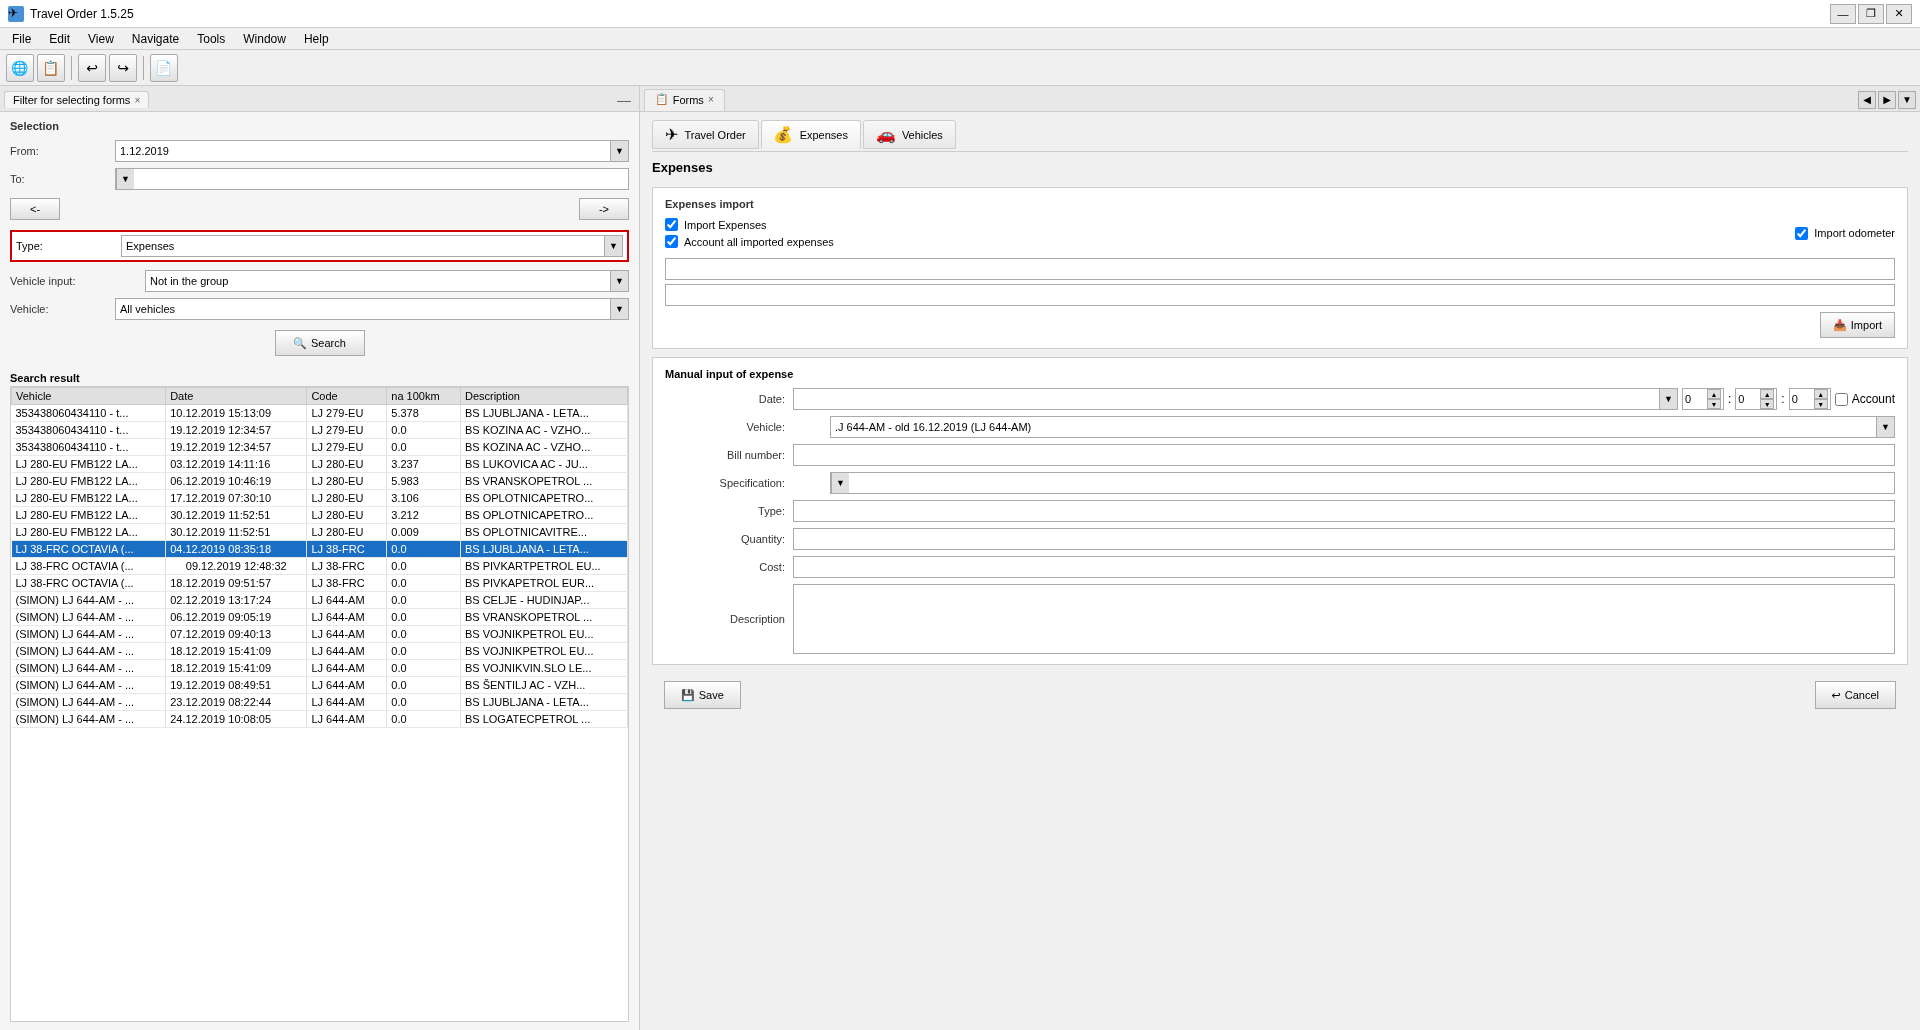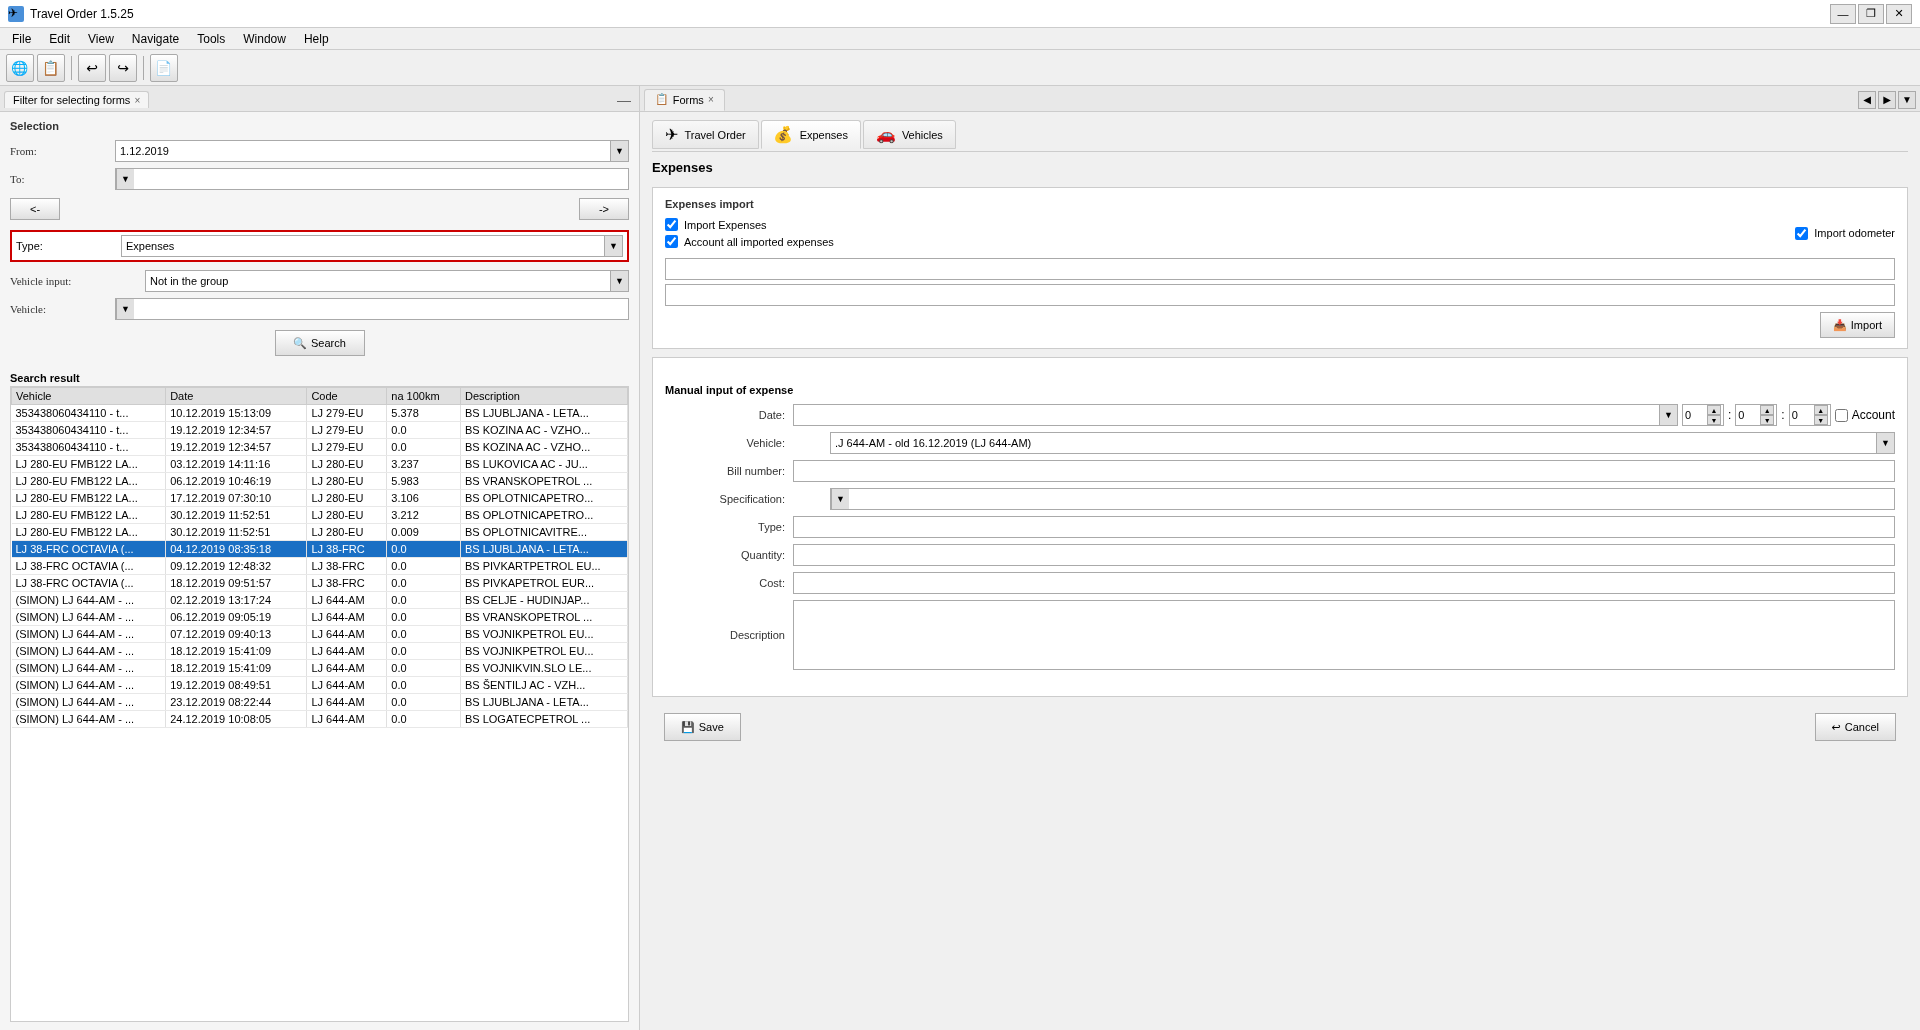--- a/index.html
+++ b/index.html
@@ -148,21 +148,20 @@
     .form-row {
       display: flex;
       align-items: center;
       gap: 8px;
     }
     .form-label {
       width: 60px;
       font-size: 11px;
       color: #333;
       text-align: left;
-      font-family: Liberation Serif, serif;
     }
     .nav-buttons {
       display: flex;
       gap: 4px;
       justify-content: space-between;
       margin: 2px 0;
     }
     .nav-btn {
       width: 50px;
       height: 22px;
@@ -372,21 +371,21 @@
       cursor: pointer;
       font-size: 11px;
       padding: 0 12px;
       display: flex;
       align-items: center;
       gap: 4px;
     }
     .manual-input-section {
       border: 1px solid #ccc;
       background: white;
-      padding: 26px 12px;
+      padding: 10px 12px;
     }
     .manual-title {
       font-size: 11px;
       font-weight: bold;
       margin-bottom: 8px;
     }
     .manual-grid {
       display: grid;
       grid-template-columns: 120px 1fr;
       gap: 6px 8px;
@@ -599,20 +598,21 @@
         <span class="form-label" style="width:90px;">Vehicle input:</span>
         <div class="combo-container">
           <input class="combo-text" type="text" value="Not in the group" style="">
           <div class="dropdown-arrow">▼</div>
         </div>
       </div>
 
       <div class="form-row">
         <span class="form-label">Vehicle:</span>
         <div class="combo-container">
+          <input class="combo-text" type="text" value="All vehicles" style="">
           <div class="dropdown-arrow">▼</div>
         </div>
       </div>
 
       <div style="display:flex; justify-content:flex-end; padding-right:0;">
         <button class="search-btn">
           <span>🔍</span>
           <span>Search</span>
         </button>
       </div>
@@ -690,21 +690,21 @@
             </tr>
             <tr class="selected">
               <td style="max-width: 120px;">LJ 38-FRC OCTAVIA (...</td>
               <td style="max-width: 130px;">04.12.2019 08:35:18</td>
               <td style="max-width: 70px;">LJ 38-FRC</td>
               <td style="max-width: 70px;">0.0</td>
               <td style="max-width: 130px;">BS LJUBLJANA - LETA...</td>
             </tr>
             <tr>
               <td style="max-width: 120px;">LJ 38-FRC OCTAVIA (...</td>
-              <td style="max-width: 130px;">09.12.2019 12:48:32</td>
+              <td style="max-width: 130px; text-align: center;">09.12.2019 12:48:32</td>
               <td style="max-width: 70px;">LJ 38-FRC</td>
               <td style="max-width: 70px;">0.0</td>
               <td style="max-width: 130px;">BS PIVKARTPETROL EU...</td>
             </tr>
             <tr>
               <td style="max-width: 120px;">LJ 38-FRC OCTAVIA (...</td>
               <td style="max-width: 130px;">18.12.2019 09:51:57</td>
               <td style="max-width: 70px;">LJ 38-FRC</td>
               <td style="max-width: 70px;">0.0</td>
               <td style="max-width: 130px;">BS PIVKAPETROL EUR...</td>

